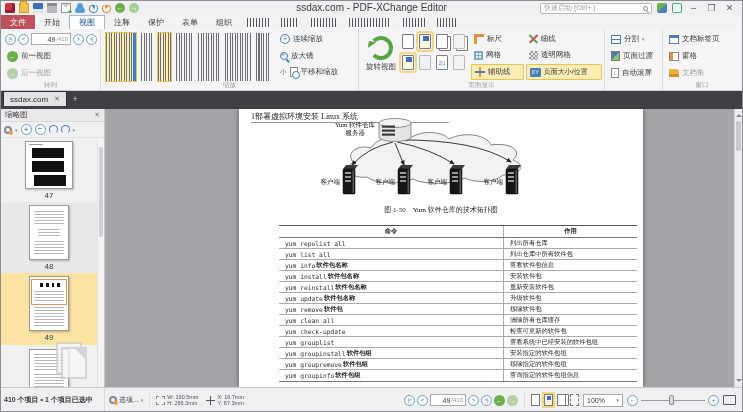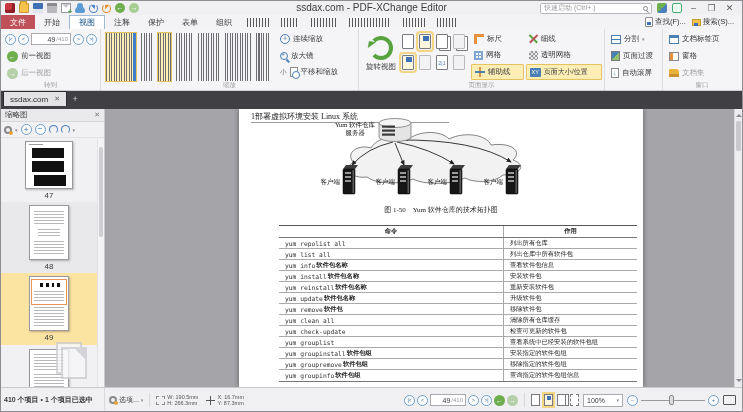--- a/index.html
+++ b/index.html
@@ -227,30 +227,20 @@
         <div class="tab">表单</div>
 
         <div class="tab">组织</div>
       </div>
     <span class="tabbc" style="width:22px"></span>
     <span class="tabbc" style="width:18px"></span>
     <span class="tabbc" style="width:26px"></span>
     <span class="tabbc" style="width:42px"></span>
     <span class="tabbc" style="width:22px"></span>
     <span class="tabbc" style="width:20px"></span>
-    <div class="tab-actions">
-      <span class="tact">
-        <span class="pgic dot"></span>
-        <span>查找(F)...</span>
-      </span>
-      <span class="tact">
-        <span class="fldic"></span>
-        <span>搜索(S)...</span>
-      </span>
-    </div>
   </div>
 
   <div class="ribbon">
 
 
     <div class="rgroup" style="width:100px">
       <div class="vlist">
         <div class="ritem" style="gap:2px;padding:0 1px">
           <span class="cbtn">|&lt;</span>
           <span class="cbtn">&lt;</span>

